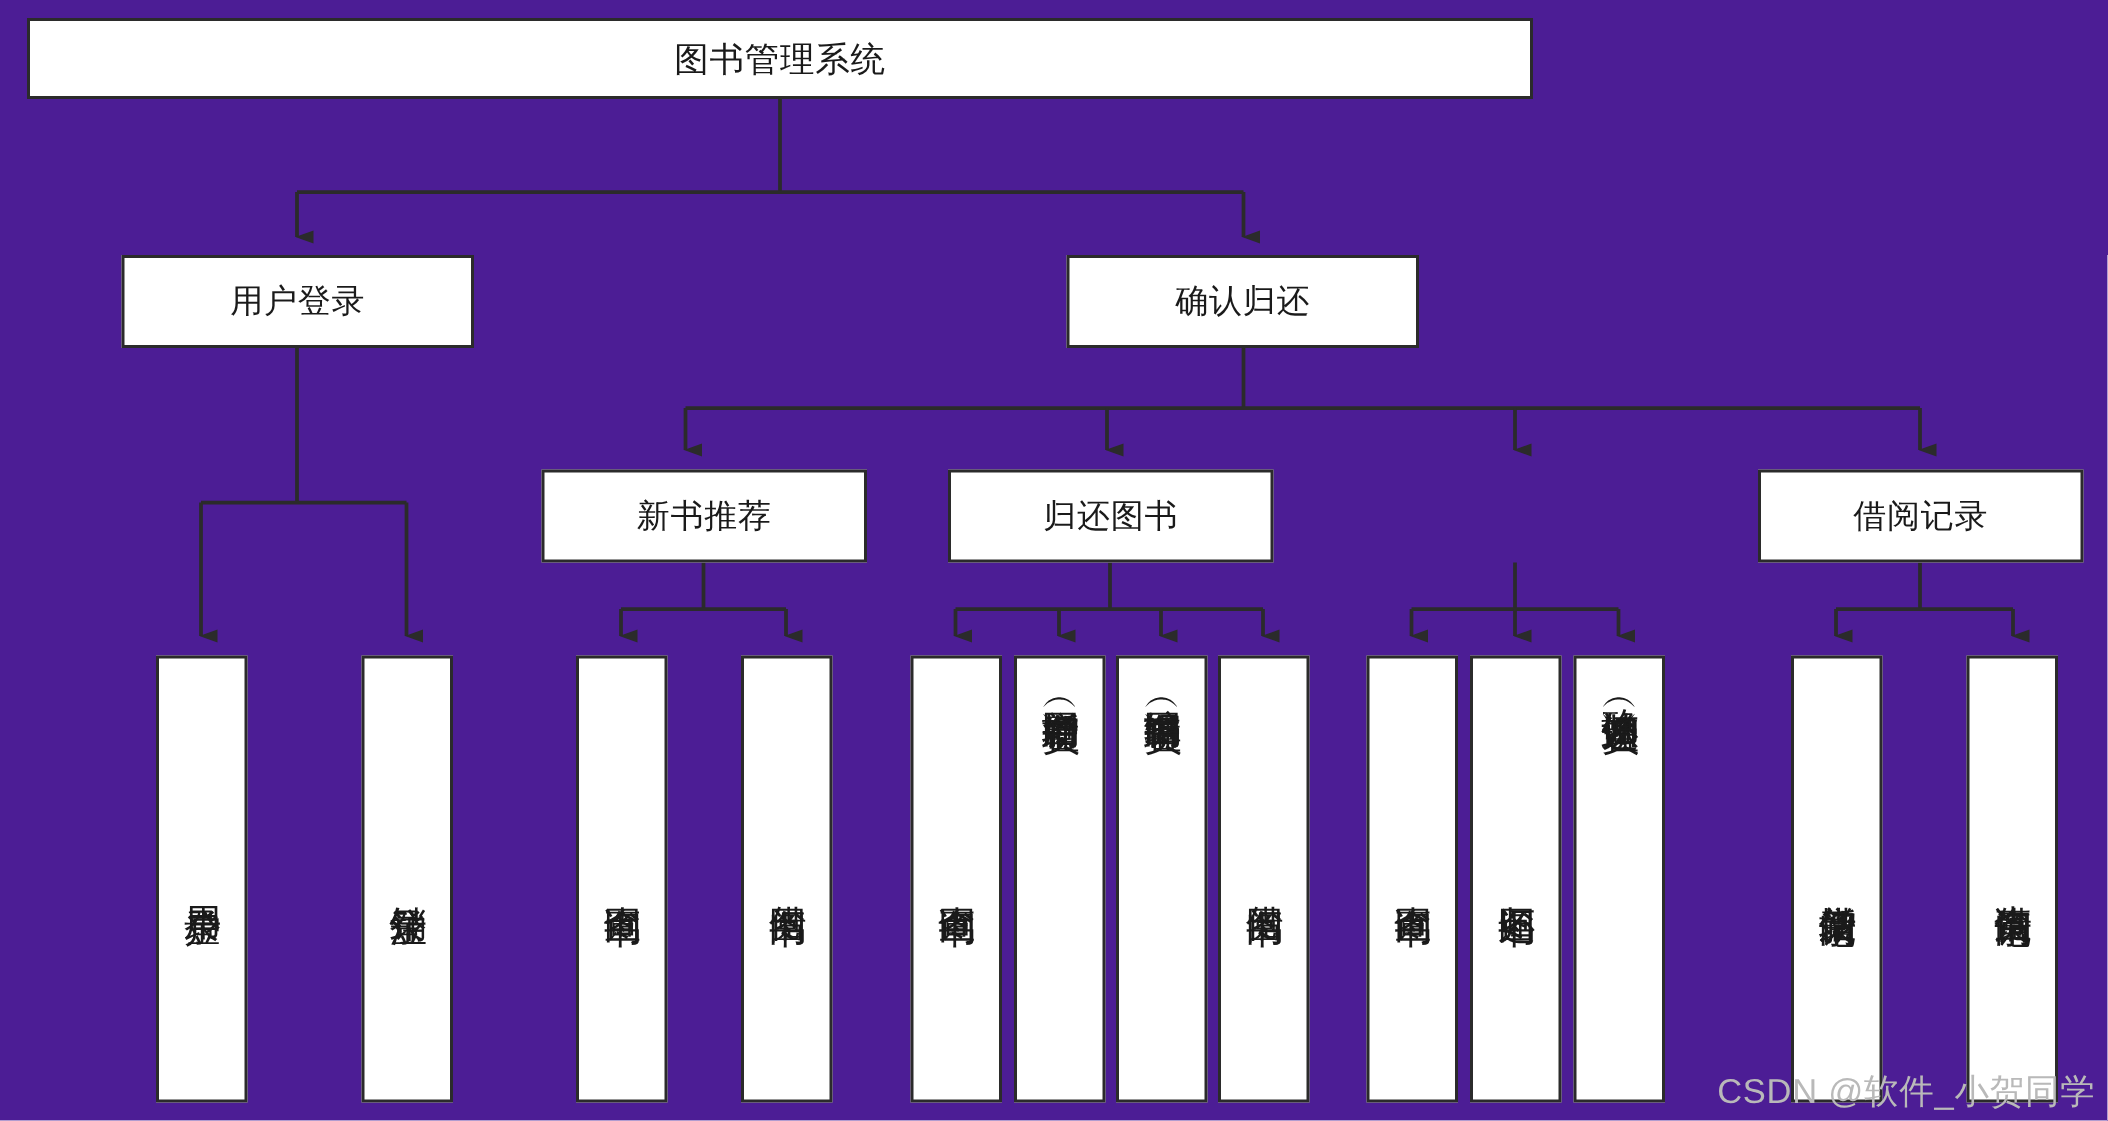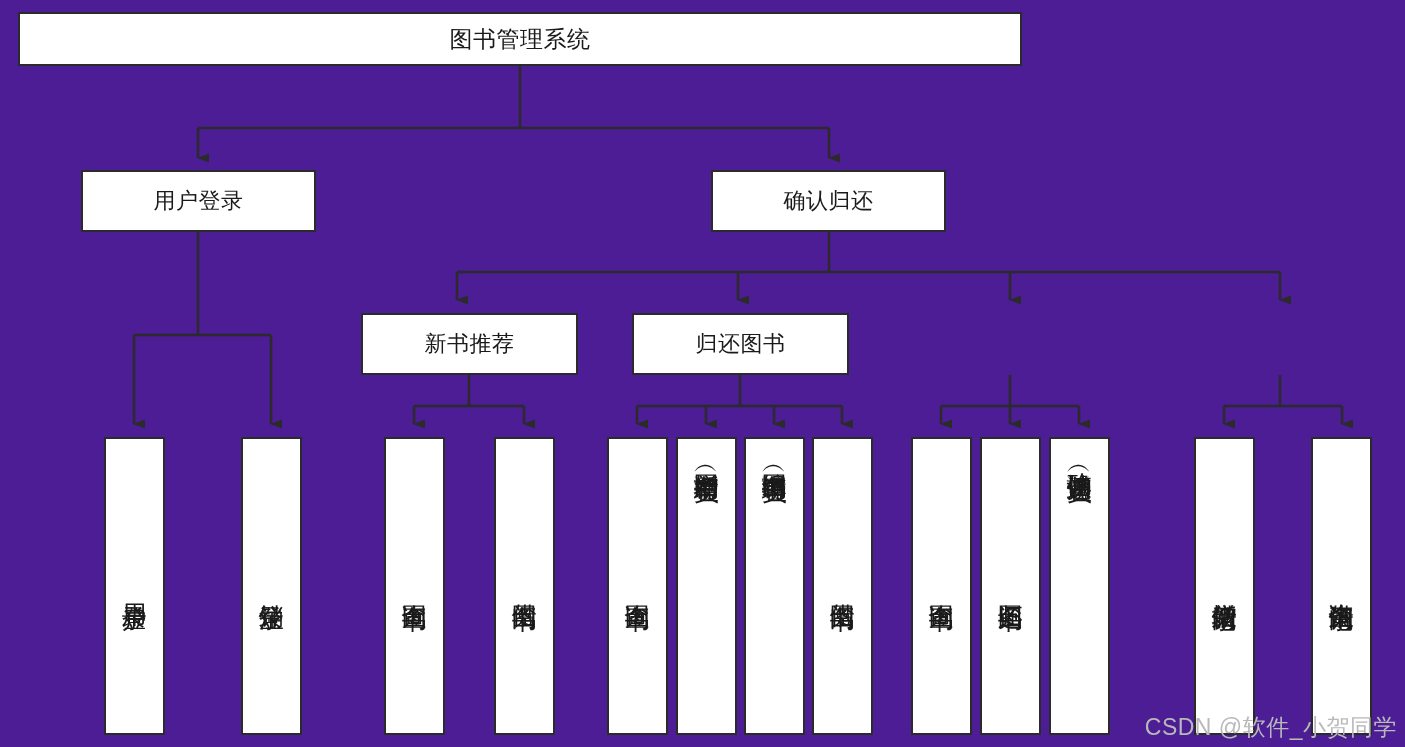--- a/index.html
+++ b/index.html
@@ -140,20 +140,23 @@
   <div class="node horizontal" style="left:711px; top:170px; width:235px; height:62px;">
     <span class="label">确认归还</span>
   </div>
 
   <div class="node horizontal" style="left:361px; top:313px; width:217px; height:62px;">
     <span class="label">新书推荐</span>
   </div>
   <div class="node horizontal" style="left:632px; top:313px; width:217px; height:62px;">
     <span class="label">归还图书</span>
   </div>
+  <div class="node horizontal" style="left:1172px; top:313px; width:217px; height:62px;">
+    <span class="label">借阅记录</span>
+  </div>
 
   <div class="node vertical center-text" style="left:104px; top:437px; width:61px; height:298px;">
     <span class="label">用户登录</span>
   </div>
   <div class="node vertical center-text" style="left:241px; top:437px; width:61px; height:298px;">
     <span class="label">注销登录</span>
   </div>
 
   <div class="node vertical center-text" style="left:384px; top:437px; width:61px; height:298px;">
     <span class="label">查询图书</span>

